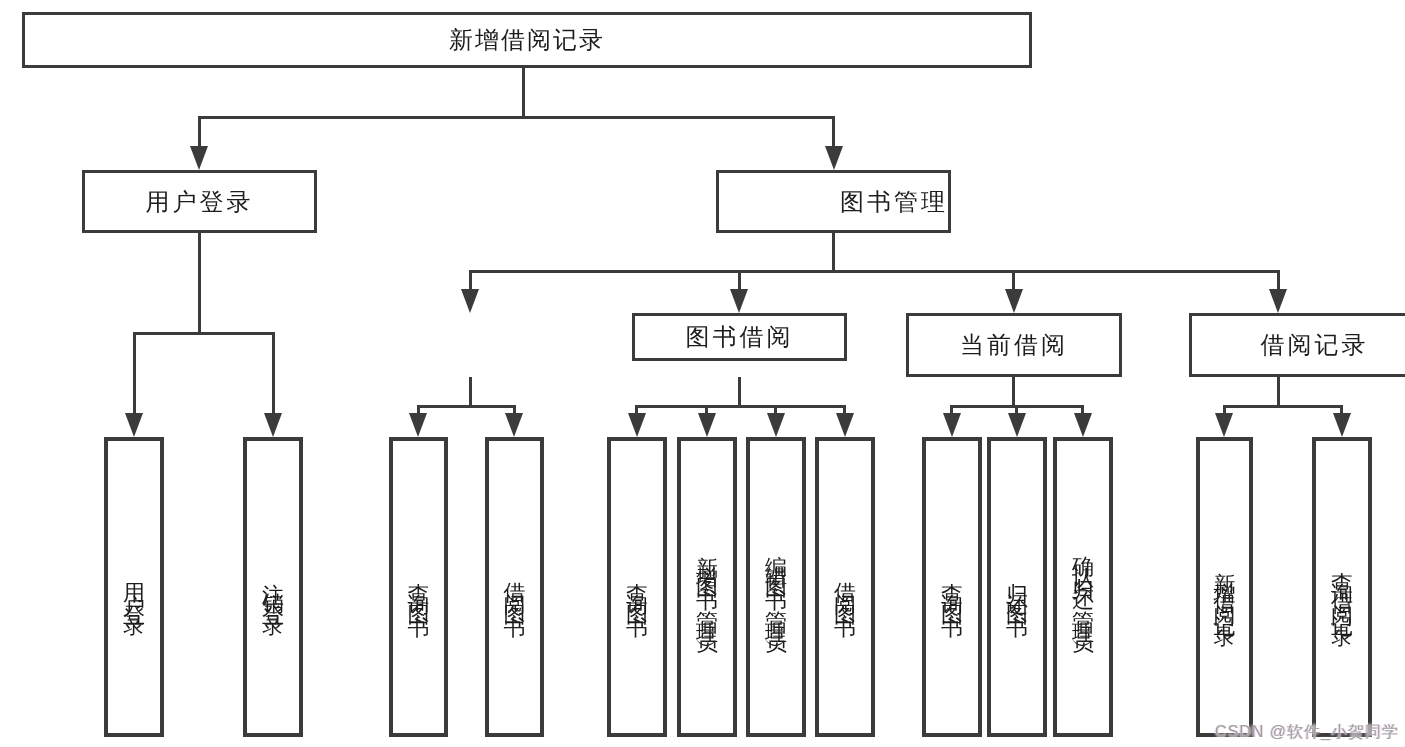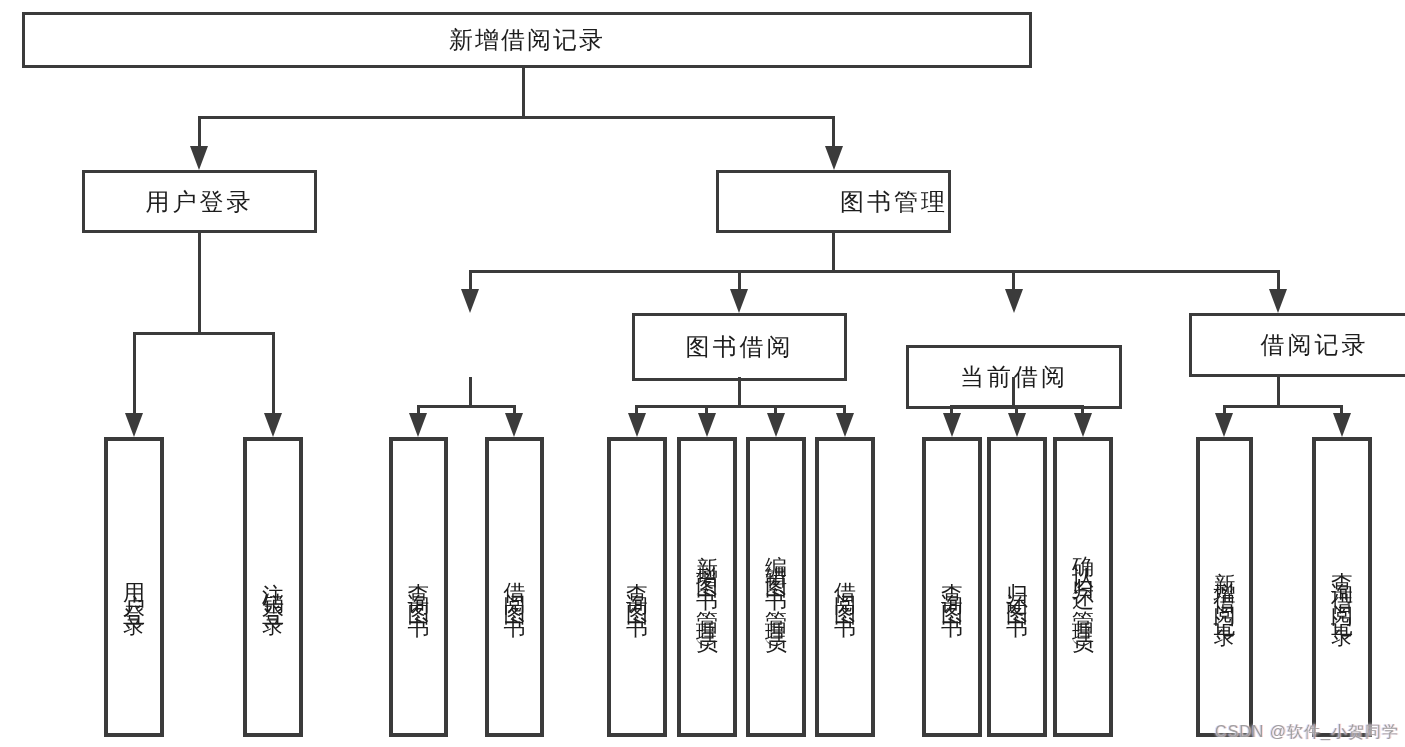--- a/index.html
+++ b/index.html
@@ -93,24 +93,24 @@
   <div class="hline" style="left:469px;top:270px;width:811px;"></div>
   <div class="vline" style="left:469px;top:270px;height:24px;"></div>
   <div class="ahead" style="left:461px;top:289px;"></div>
   <div class="vline" style="left:738px;top:270px;height:24px;"></div>
   <div class="ahead" style="left:730px;top:289px;"></div>
   <div class="vline" style="left:1012px;top:270px;height:24px;"></div>
   <div class="ahead" style="left:1005px;top:289px;"></div>
   <div class="vline" style="left:1277px;top:270px;height:24px;"></div>
   <div class="ahead" style="left:1269px;top:289px;"></div>
 
-  <div class="box lvl3" style="left:632px;top:313px;width:215px;height:68px;">
+  <div class="box lvl3" style="left:632px;top:313px;width:215px;height:48px;">
     <span>图书借阅</span>
   </div>
-  <div class="box lvl3" style="left:906px;top:313px;width:216px;height:64px;margin-top:32px;">
+  <div class="box lvl3" style="left:906px;top:313px;width:216px;height:64px;">
     <span>当前借阅</span>
   </div>
   <div class="box lvl3" style="left:1171px;top:313px;width:251px;height:64px;margin-left:18px;">
     <span>借阅记录</span>
   </div>
 
   <div class="vline" style="left:469px;top:377px;height:31px;"></div>
   <div class="hline" style="left:417px;top:405px;width:99px;"></div>
   <div class="vline" style="left:738px;top:377px;height:31px;"></div>
   <div class="hline" style="left:635px;top:405px;width:211px;"></div>

